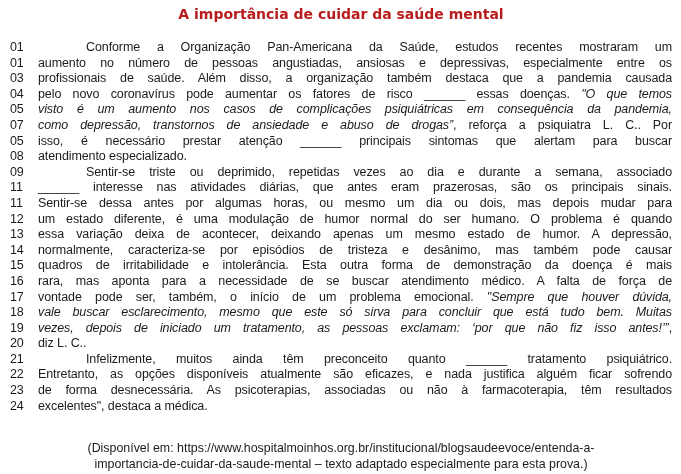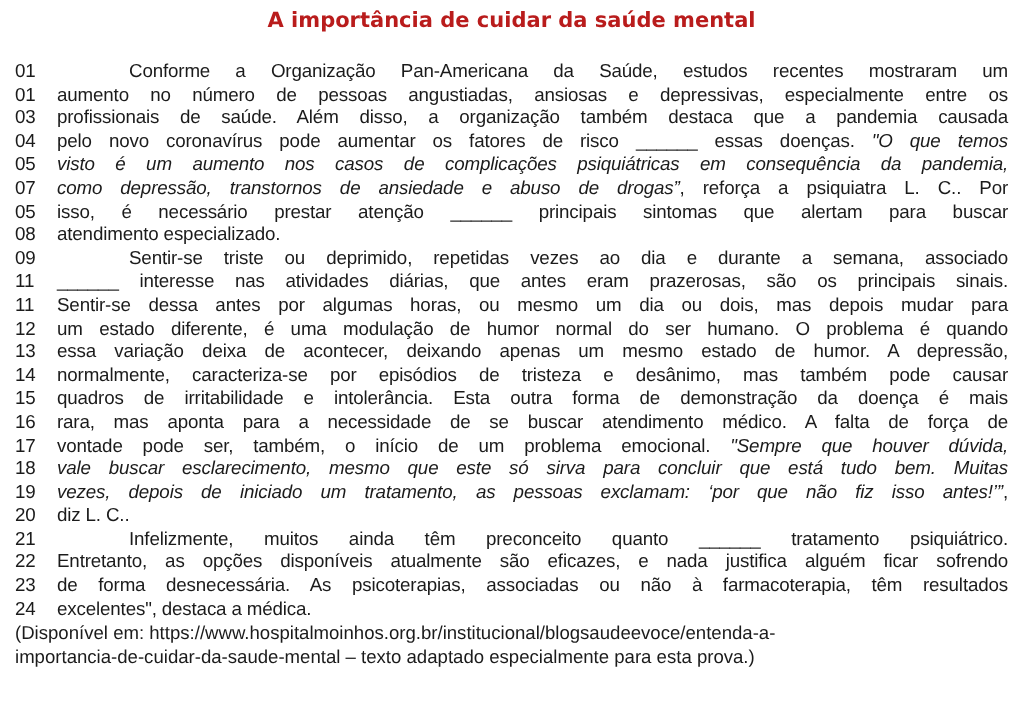--- a/index.html
+++ b/index.html
@@ -27,21 +27,22 @@
     font-size: 12.5px;
     line-height: 15.6px;
     letter-spacing: -0.1px;
   }
   .num { flex: 0 0 28px; }
   .txt { flex: 1 1 auto; min-width: 0; }
   .just { text-align: justify; text-align-last: justify; }
   .ind { text-indent: 48px; }
   .it { font-style: italic; }
   .source {
-    text-align: left;
+    margin-top: 26px;
+    text-align: center;
     font-size: 12.4px;
     line-height: 16px;
     color: #1b1b1b;
   }
 </style>
 </head>
 <body>
 
 <div class="page">
   <h1 class="title">A importância de cuidar da saúde mental</h1>

